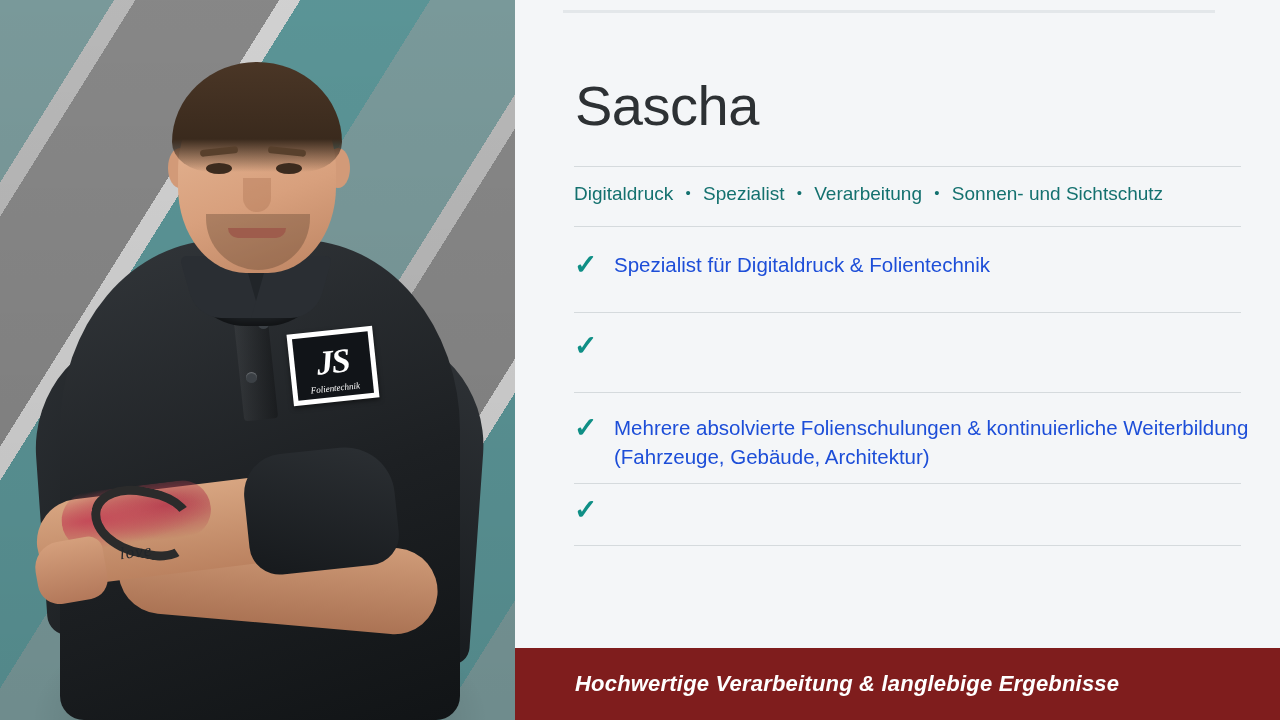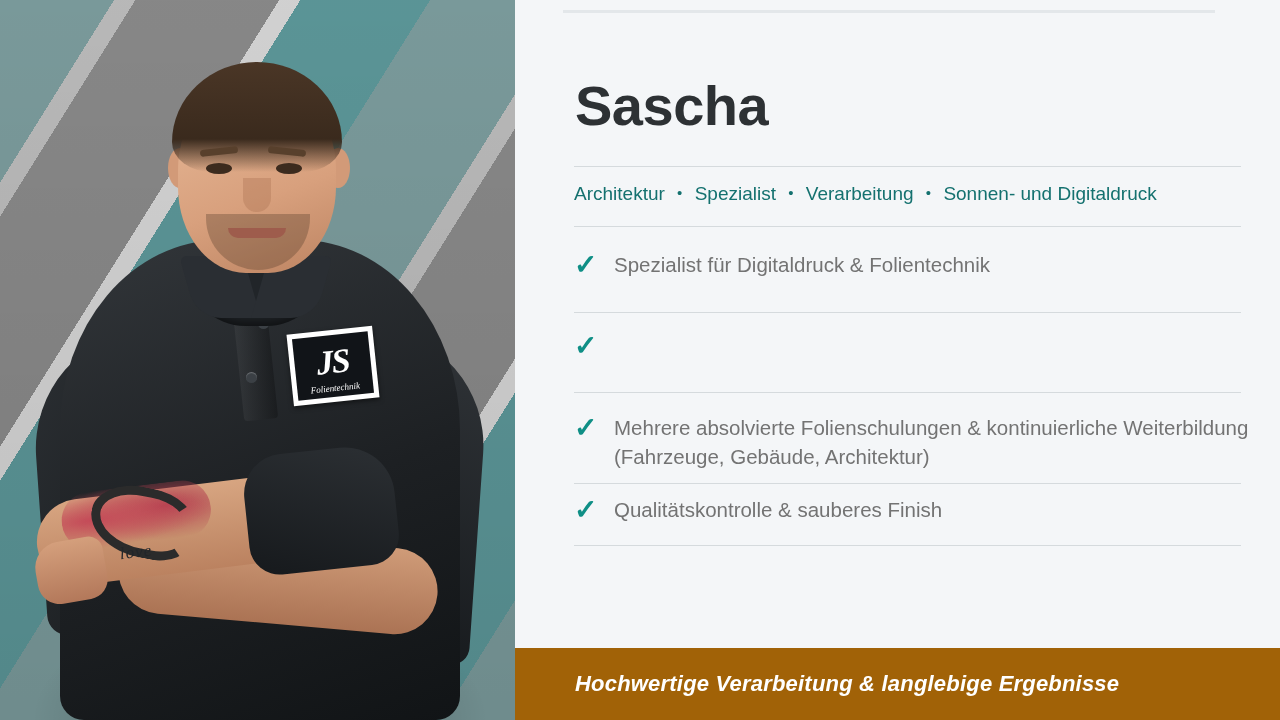--- a/index.html
+++ b/index.html
@@ -369,21 +369,21 @@
     width: 652px;
     height: 3px;
     background: #e3e7ea;
   }
 
   .title {
     position: absolute;
     left: 60px;
     top: 78px;
     font-size: 56px;
-    font-weight: bold;
+    font-weight: normal;
     color: #2d3134;
     letter-spacing: -0.5px;
     line-height: 1;
   }
 
   .divider {
     position: absolute;
     left: 59px;
     width: 667px;
     height: 1px;
@@ -422,36 +422,36 @@
   .check {
     flex: 0 0 auto;
     width: 40px;
     font-size: 28px;
     color: #0f8f86;
     font-weight: bold;
     line-height: 1.05;
   }
   .btext {
     font-size: 20.5px;
-    color: #737373;
+    color: #1d4ed8;
     line-height: 1.42;
   }
   .b-1 { top: 250px; }
   .b-2 { top: 331px; }
   .b-3 { top: 413px; }
   .b-4 { top: 495px; }
 
   
   .footer {
     position: absolute;
     left: 515px;
     top: 648px;
     width: 765px;
     height: 72px;
-    background: #a16207;
+    background: #7f1d1d;
     display: flex;
     align-items: center;
   }
   .footer-text {
     margin-left: 60px;
     color: #ffffff;
     font-size: 22px;
     font-weight: bold;
     font-style: italic;
     letter-spacing: 0.2px;
@@ -513,27 +513,27 @@
   </div>
 
   <div class="content">
     <div class="top-rule"></div>
 
     <div class="title">Sascha</div>
 
     <div class="divider div-1"></div>
 
     <div class="tagline">
-      <span>Architektur</span>
+      <span>Digitaldruck</span>
       <span class="sep">•</span>
       <span>Spezialist</span>
       <span class="sep">•</span>
       <span>Verarbeitung</span>
       <span class="sep">•</span>
-      <span>Sonnen- und Digitaldruck</span>
+      <span>Sonnen- und Sichtschutz</span>
     </div>
 
     <div class="divider div-2"></div>
 
     <div class="bullet b-1">
       <span class="check">✓</span>
       <span class="btext">Spezialist für Digitaldruck &amp; Folientechnik</span>
     </div>
 
     <div class="divider div-3"></div>
@@ -546,21 +546,20 @@
 
     <div class="bullet b-3">
       <span class="check">✓</span>
       <span class="btext">Mehrere absolvierte Folienschulungen &amp; kontinuierliche Weiterbildung (Fahrzeuge, Gebäude, Architektur)</span>
     </div>
 
     <div class="divider div-5"></div>
 
     <div class="bullet b-4">
       <span class="check">✓</span>
-      <span class="btext">Qualitätskontrolle &amp; sauberes Finish</span>
     </div>
 
     <div class="divider div-6"></div>
   </div>
 
   <div class="footer">
     <span class="footer-text">Hochwertige Verarbeitung &amp; langlebige Ergebnisse</span>
   </div>
 
 </div>

